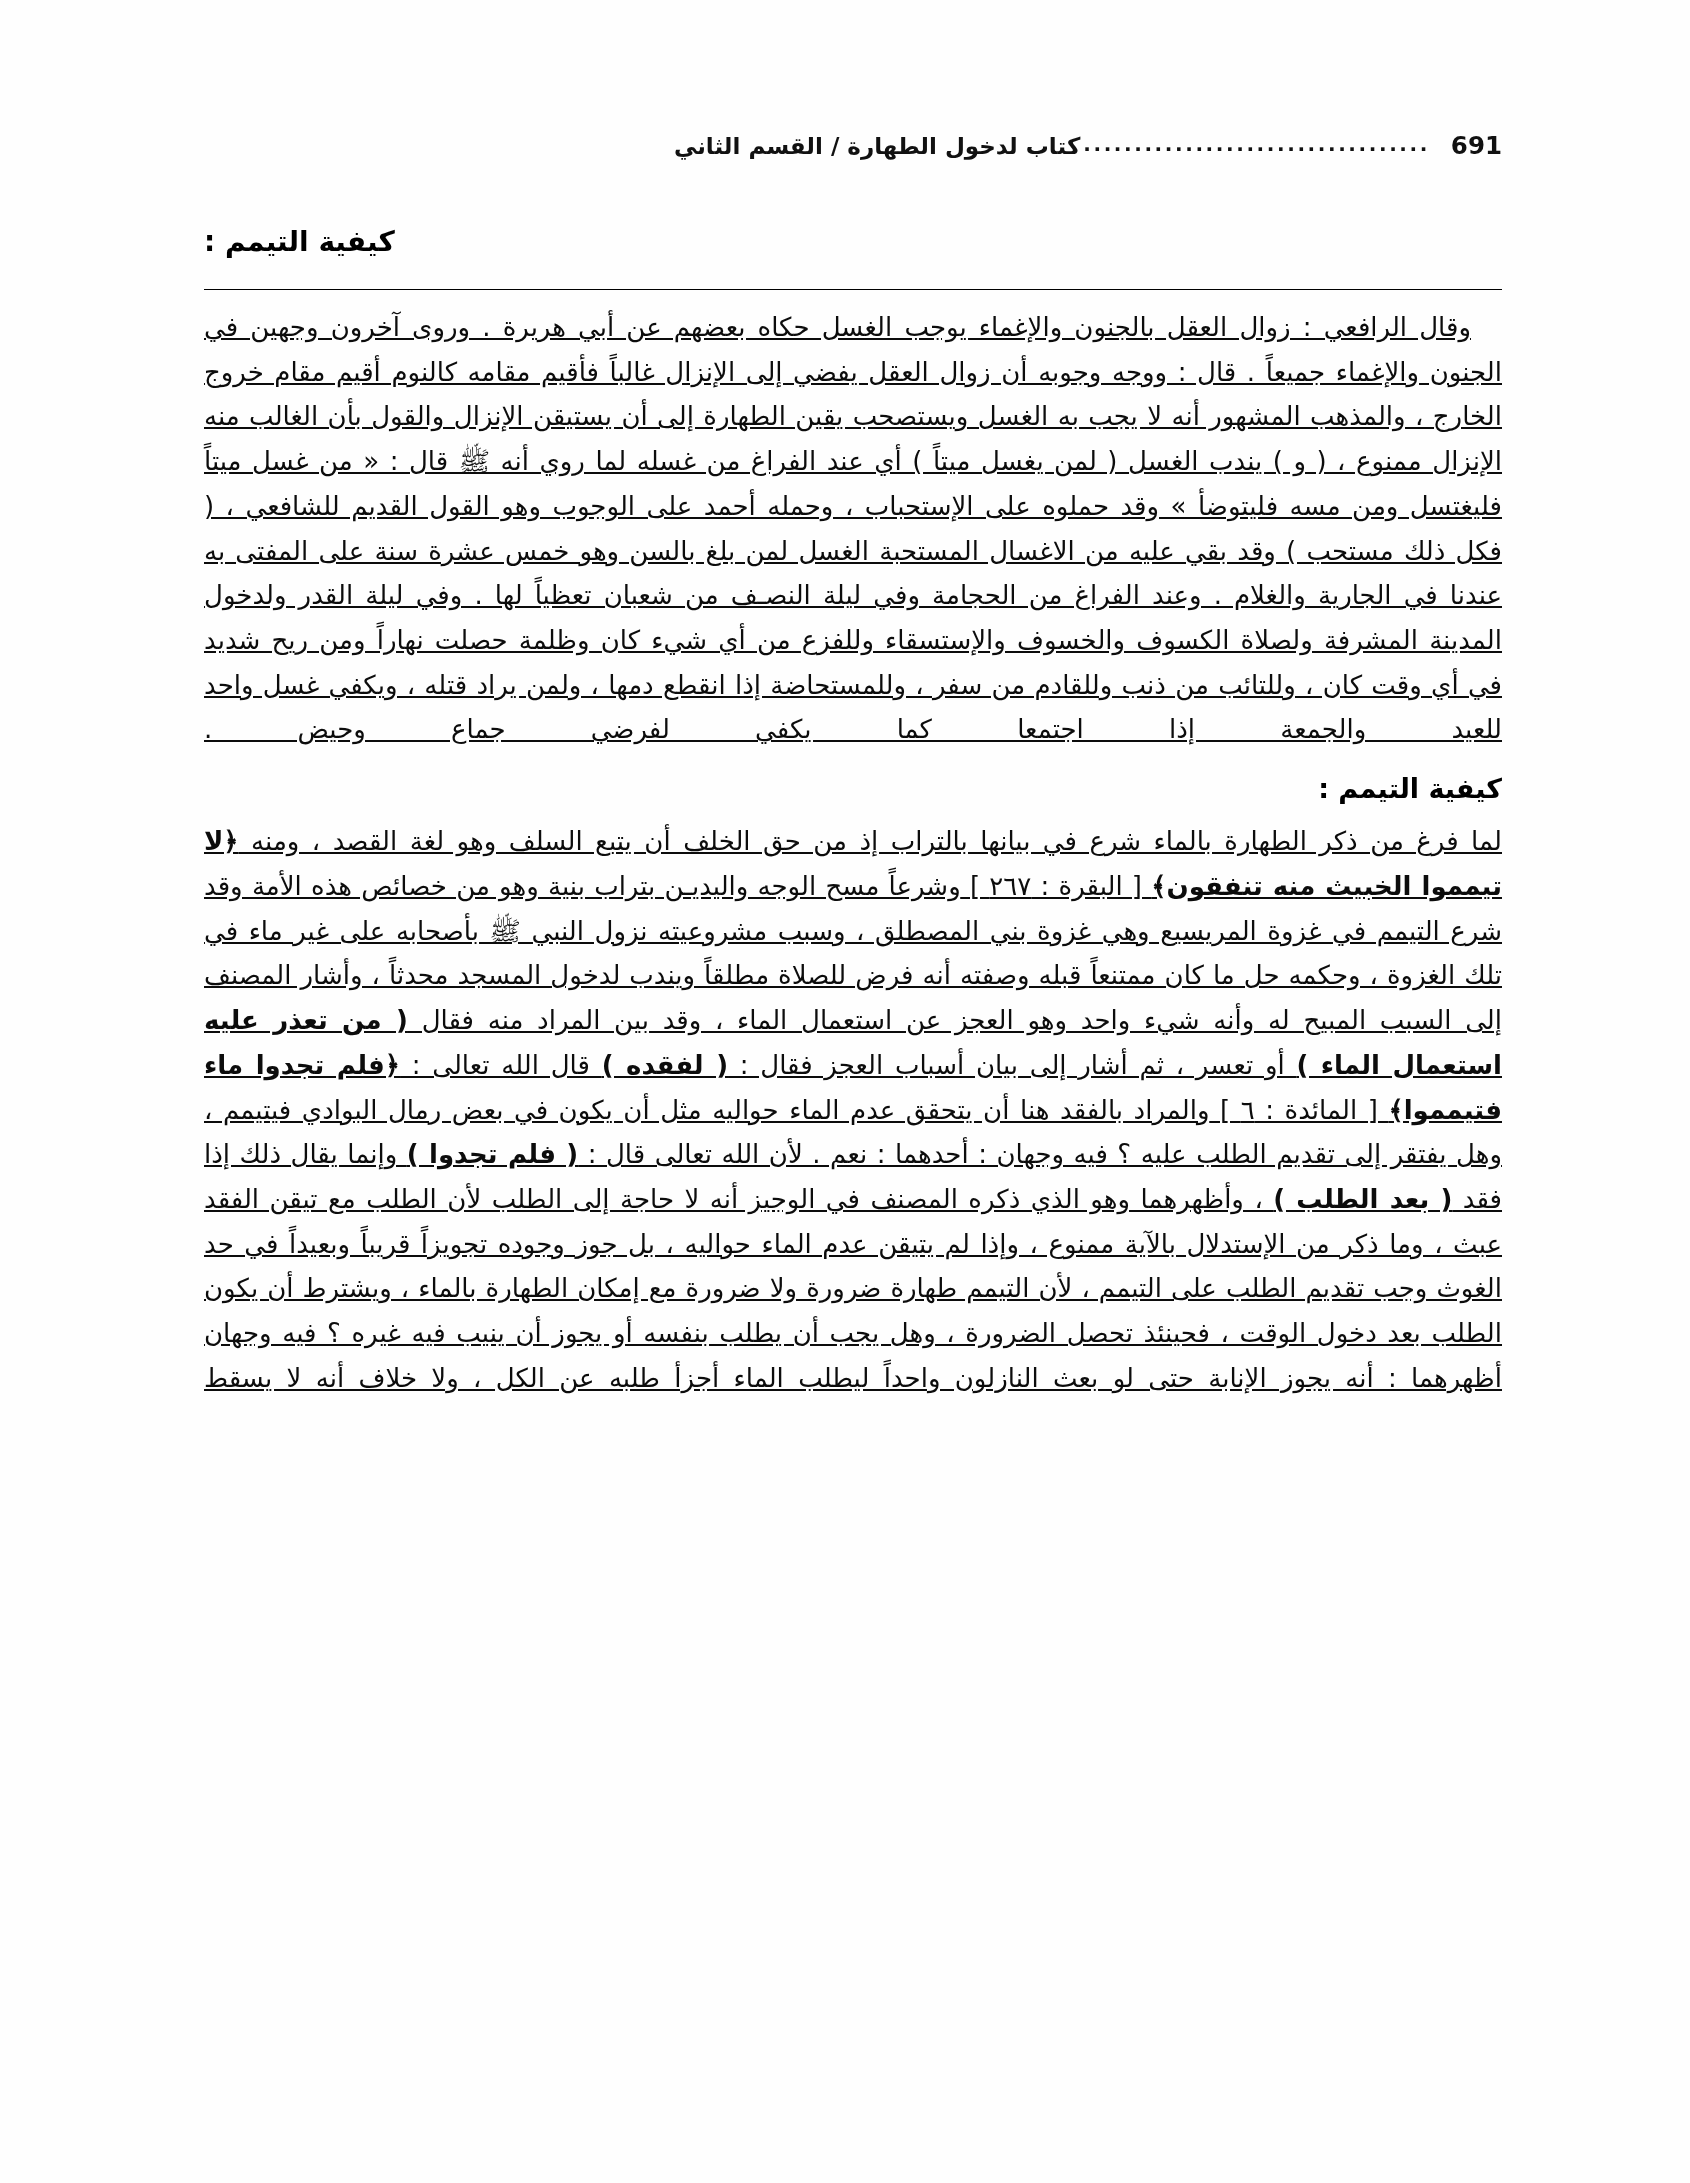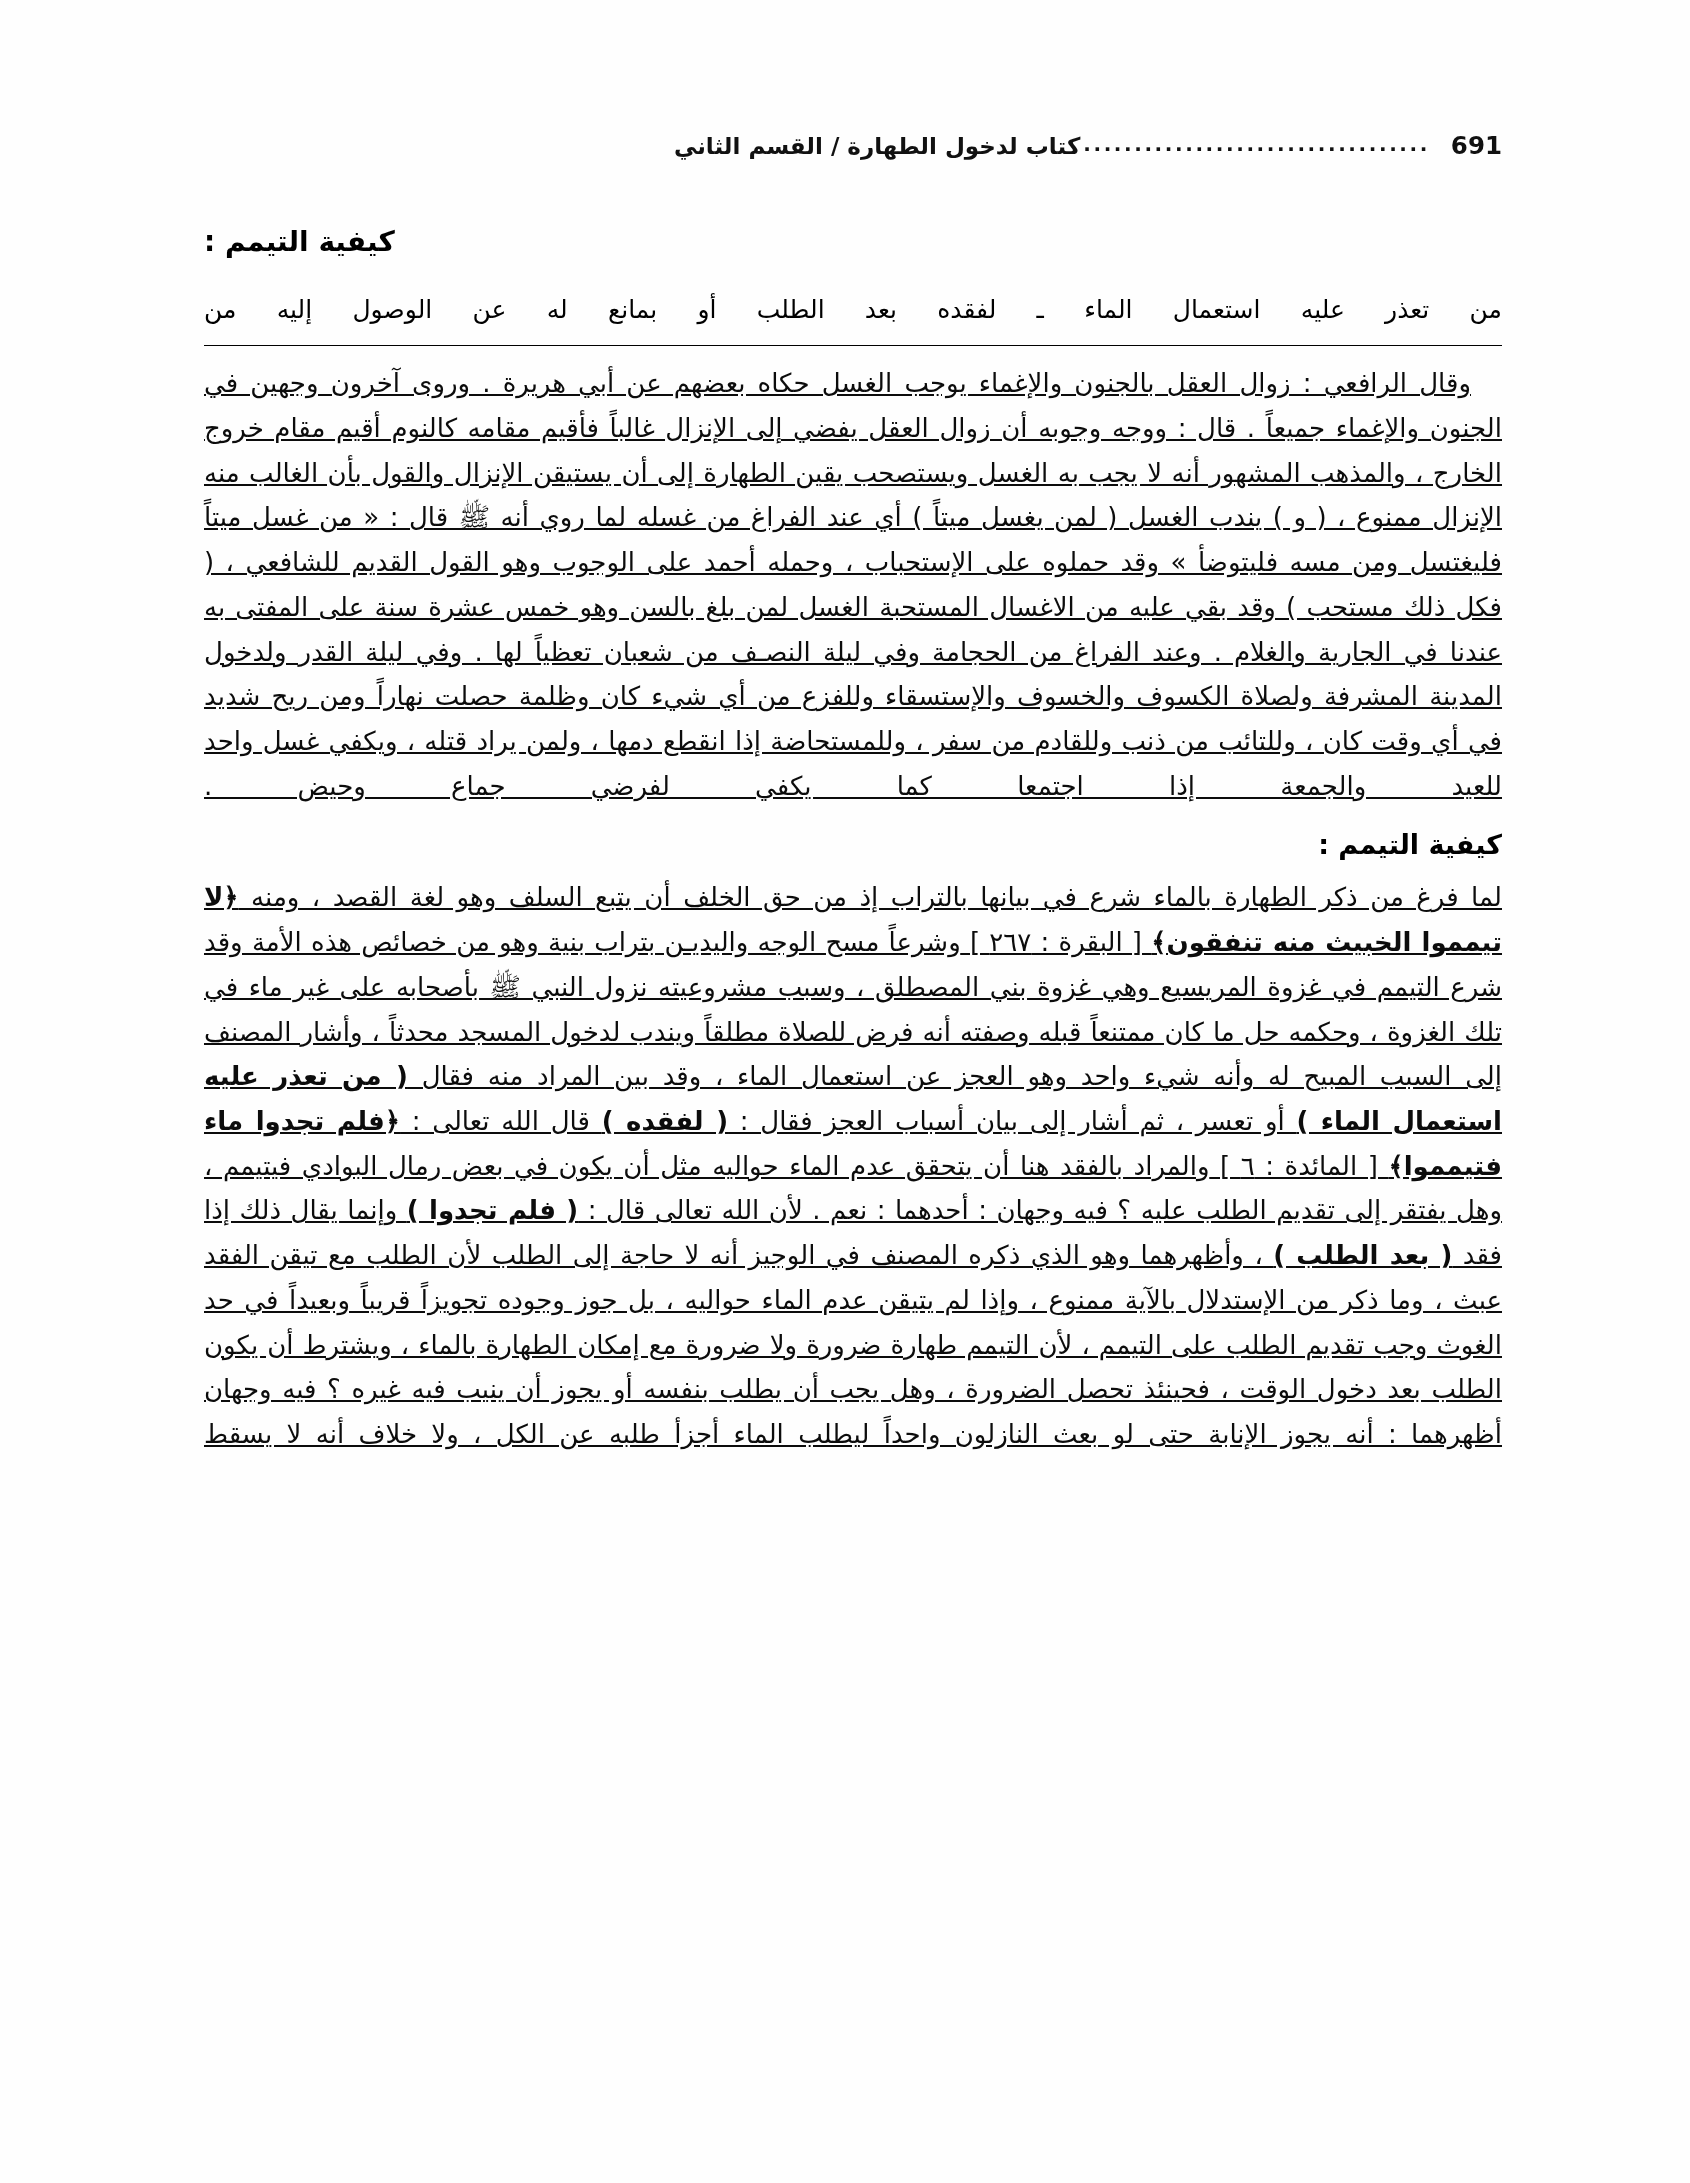--- a/index.html
+++ b/index.html
@@ -119,21 +119,20 @@
 <div class="page">
 
   <div class="header">
     <span class="page-number">691</span>
     <span class="dots">................................................</span>
     <span class="book-title">كتاب لدخول الطهارة / القسم الثاني</span>
   </div>
 
   <div class="section-title">كيفية التيمم :</div>
 
-  <div class="lead-line">من تعذر عليه استعمال الماء ـ لفقده بعد الطلب أو بمانع له عن الوصول إليه من</div>
 
   <hr class="rule">
 
   <div class="body-text first-para">
     <span>وقال الرافعي : زوال العقل بالجنون والإغماء يوجب الغسل حكاه بعضهم عن أبي هريرة . وروى آخرون وجهين في الجنون والإغماء جميعاً . قال : ووجه وجوبه أن زوال العقل يفضي إلى الإنزال غالباً فأقيم مقامه كالنوم أقيم مقام خروج الخارج ، والمذهب المشهور أنه لا يجب به الغسل ويستصحب يقين الطهارة إلى أن يستيقن الإنزال والقول بأن الغالب منه الإنزال ممنوع ، ( و ) يندب الغسل ( لمن يغسل ميتاً ) أي عند الفراغ من غسله لما روي أنه ﷺ قال : « من غسل ميتاً فليغتسل ومن مسه فليتوضأ » وقد حملوه على الإستحباب ، وحمله أحمد على الوجوب وهو القول القديم للشافعي ، ( فكل ذلك مستحب ) وقد بقي عليه من الاغسال المستحبة الغسل لمن بلغ بالسن وهو خمس عشرة سنة على المفتى به عندنا في الجارية والغلام . وعند الفراغ من الحجامة وفي ليلة النصـف من شعبان تعظياً لها . وفي ليلة القدر ولدخول المدينة المشرفة ولصلاة الكسوف والخسوف والإستسقاء وللفزع من أي شيء كان وظلمة حصلت نهاراً ومن ريح شديد في أي وقت كان ، وللتائب من ذنب وللقادم من سفر ، وللمستحاضة إذا انقطع دمها ، ولمن يراد قتله ، ويكفي غسل واحد للعيد والجمعة إذا اجتمعا كما يكفي لفرضي جماع وحيض .</span>
   </div>
 
   <div class="heading-inline">كيفية التيمم :</div>
 
   <div class="body-text">

